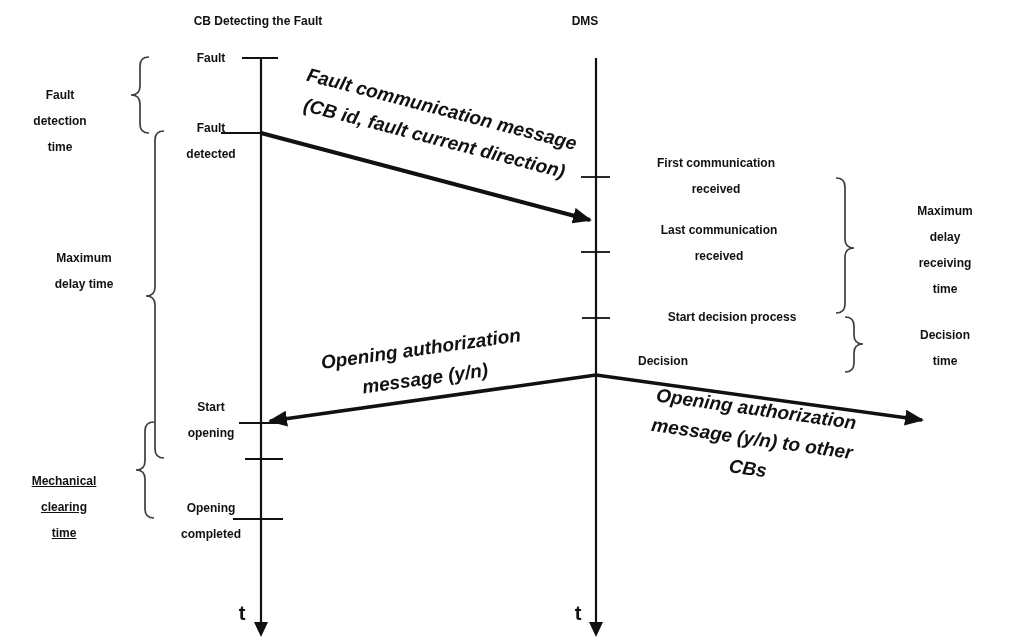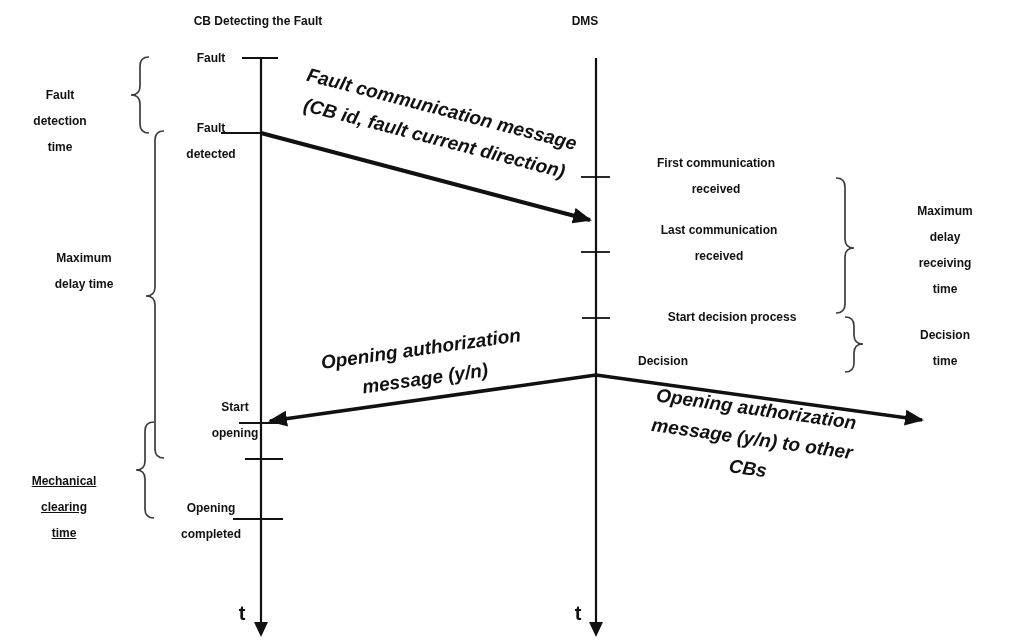--- a/index.html
+++ b/index.html
@@ -75,21 +75,21 @@
     <path d="M836,178 Q845,178 845,187 L845,239 Q845,248 854,248 Q845,248 845,257 L845,304 Q845,313 836,313" class="brace"></path>
     <path d="M845,317 Q854,317 854,326 L854,335 Q854,344 863,344 Q854,344 854,353 L854,363 Q854,372 845,372" class="brace"></path>
   </svg>
 
   <div class="lbl title" style="left:258px;top:21px;">CB Detecting the Fault</div>
   <div class="lbl title" style="left:585px;top:21px;">DMS</div>
 
   <div class="lbl" style="left:211px;top:58px;">Fault</div>
   <div class="lbl" style="left:211px;top:141px;">Fault
 detected</div>
-  <div class="lbl" style="left:211px;top:420px;margin-left:24px;">Start
+  <div class="lbl" style="left:211px;top:420px;">Start
 opening</div>
   <div class="lbl" style="left:211px;top:521px;">Opening
 completed</div>
   <div class="lbl axis-t" style="left:242px;top:613px;">t</div>
 
   <div class="lbl" style="left:716px;top:176px;">First communication
 received</div>
   <div class="lbl" style="left:719px;top:243px;">Last communication
 received</div>
   <div class="lbl" style="left:720px;top:317px;margin-left:12px;">Start decision process</div>

